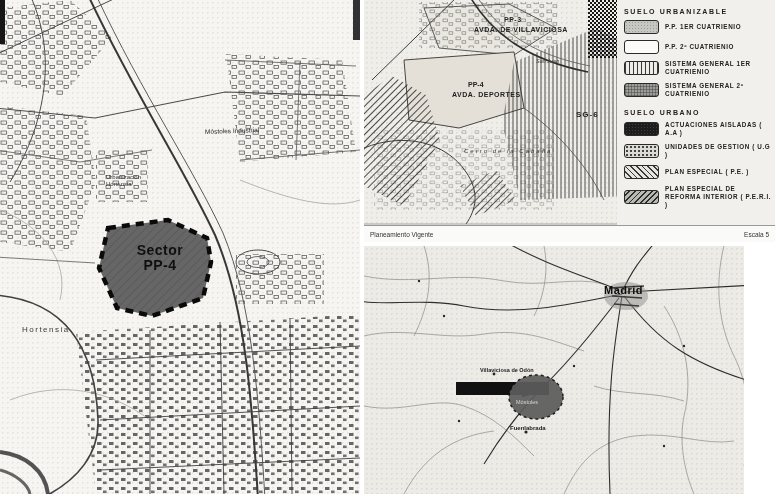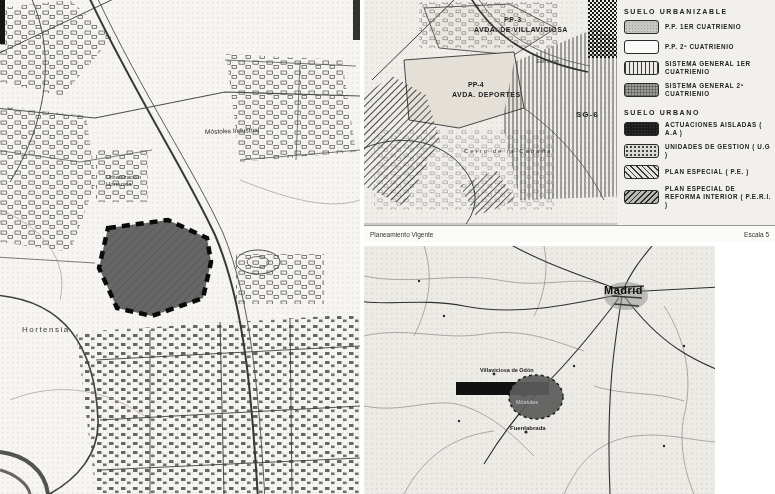--- a/index.html
+++ b/index.html
@@ -3,21 +3,21 @@
 <meta charset="utf-8">
 <style>
   html,body{margin:0;padding:0;background:#ffffff;}
   .stage{position:relative;width:775px;height:494px;background:#ffffff;overflow:hidden;
          font-family:"Liberation Sans",sans-serif;color:#1c1c1c;}
   .panel{position:absolute;overflow:hidden;}
   .grain{background-image:radial-gradient(circle, rgba(40,40,40,.07) 1px, transparent 1px);
          background-size:5px 5px;}
   .panel-left{left:0;top:0;width:360px;height:494px;background-color:#f7f5f2;}
   .panel-topright{left:364px;top:0;width:411px;height:242px;background-color:#f0eee9;}
-  .panel-bottomright{left:364px;top:246px;width:351px;height:248px;background-color:#edebe6;}
+  .panel-bottomright{left:364px;top:246px;width:380px;height:248px;background-color:#edebe6;}
   svg{position:absolute;left:0;top:0;display:block;}
   .lbl{position:absolute;color:#222;white-space:nowrap;}
   .sector-label{position:absolute;left:116px;top:243px;width:88px;text-align:center;
     font-size:14px;font-weight:600;letter-spacing:.5px;color:#101010;line-height:1.05;}
   .lbl-mi{left:205px;top:127px;font-size:6.5px;transform:rotate(-2deg);color:#2a2a2a;}
   .lbl-urb{left:106px;top:174px;font-size:6px;white-space:normal;width:50px;line-height:1.2;color:#333;}
   .lbl-mun{left:22px;top:325px;font-size:8px;letter-spacing:1.5px;color:#3a3a3a;}
   .lbl-pp3{left:140px;top:16px;font-size:7px;font-weight:bold;letter-spacing:.5px;}
   .lbl-pp3s{left:110px;top:26px;font-size:7px;font-weight:bold;letter-spacing:.5px;}
   .lbl-pp4{left:104px;top:81px;font-size:7px;font-weight:bold;}
@@ -101,20 +101,24 @@
 
       <rect x="0" y="0" width="5" height="44" fill="#161616"></rect>
       <rect x="353" y="0" width="7" height="40" fill="#1d1d1d" opacity="0.9"></rect>
       <path d="M0,452 C25,455 45,470 48,494" stroke="#2a2a2a" stroke-width="4" fill="none" opacity="0.8"></path>
       <path d="M0,470 C15,474 28,484 30,494" stroke="#2a2a2a" stroke-width="3" fill="none" opacity="0.7"></path>
     </svg>
 
     <div class="lbl lbl-mi">Móstoles Industrial</div>
     <div class="lbl lbl-urb">Urbanización Hortensia</div>
     <div class="lbl lbl-mun">Hortensia</div>
+    <div class="sector-label">
+      <div>Sector</div>
+      <div>PP-4</div>
+    </div>
   </section>
 
   <section class="panel panel-topright grain">
     <svg width="411" height="242" viewBox="0 0 411 242">
       <defs>
         <pattern id="tpV" width="4" height="4" patternUnits="userSpaceOnUse">
           <line x1="1" y1="0" x2="1" y2="4" stroke="#3c3c3c" stroke-width="1"></line>
         </pattern>
         <pattern id="tpH" width="5" height="5" patternUnits="userSpaceOnUse" patternTransform="rotate(45)">
           <line x1="0" y1="0" x2="0" y2="5" stroke="#222" stroke-width="1.6"></line>

